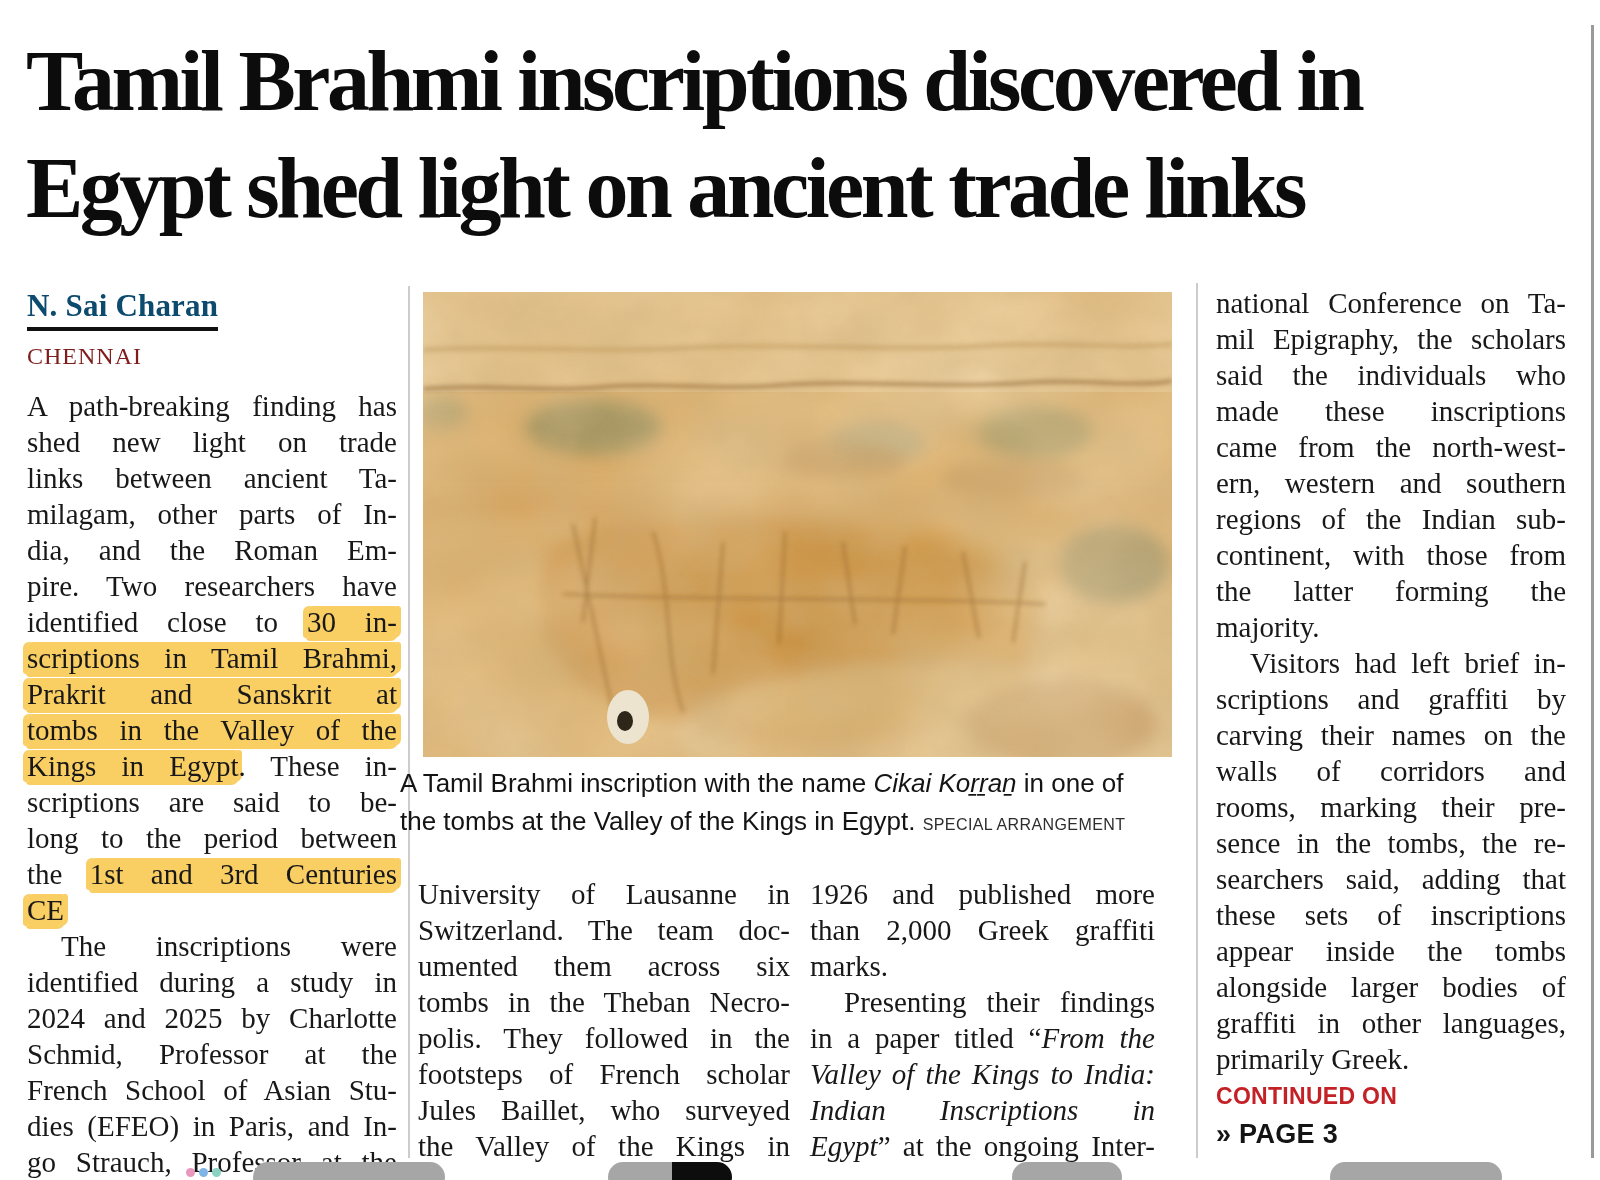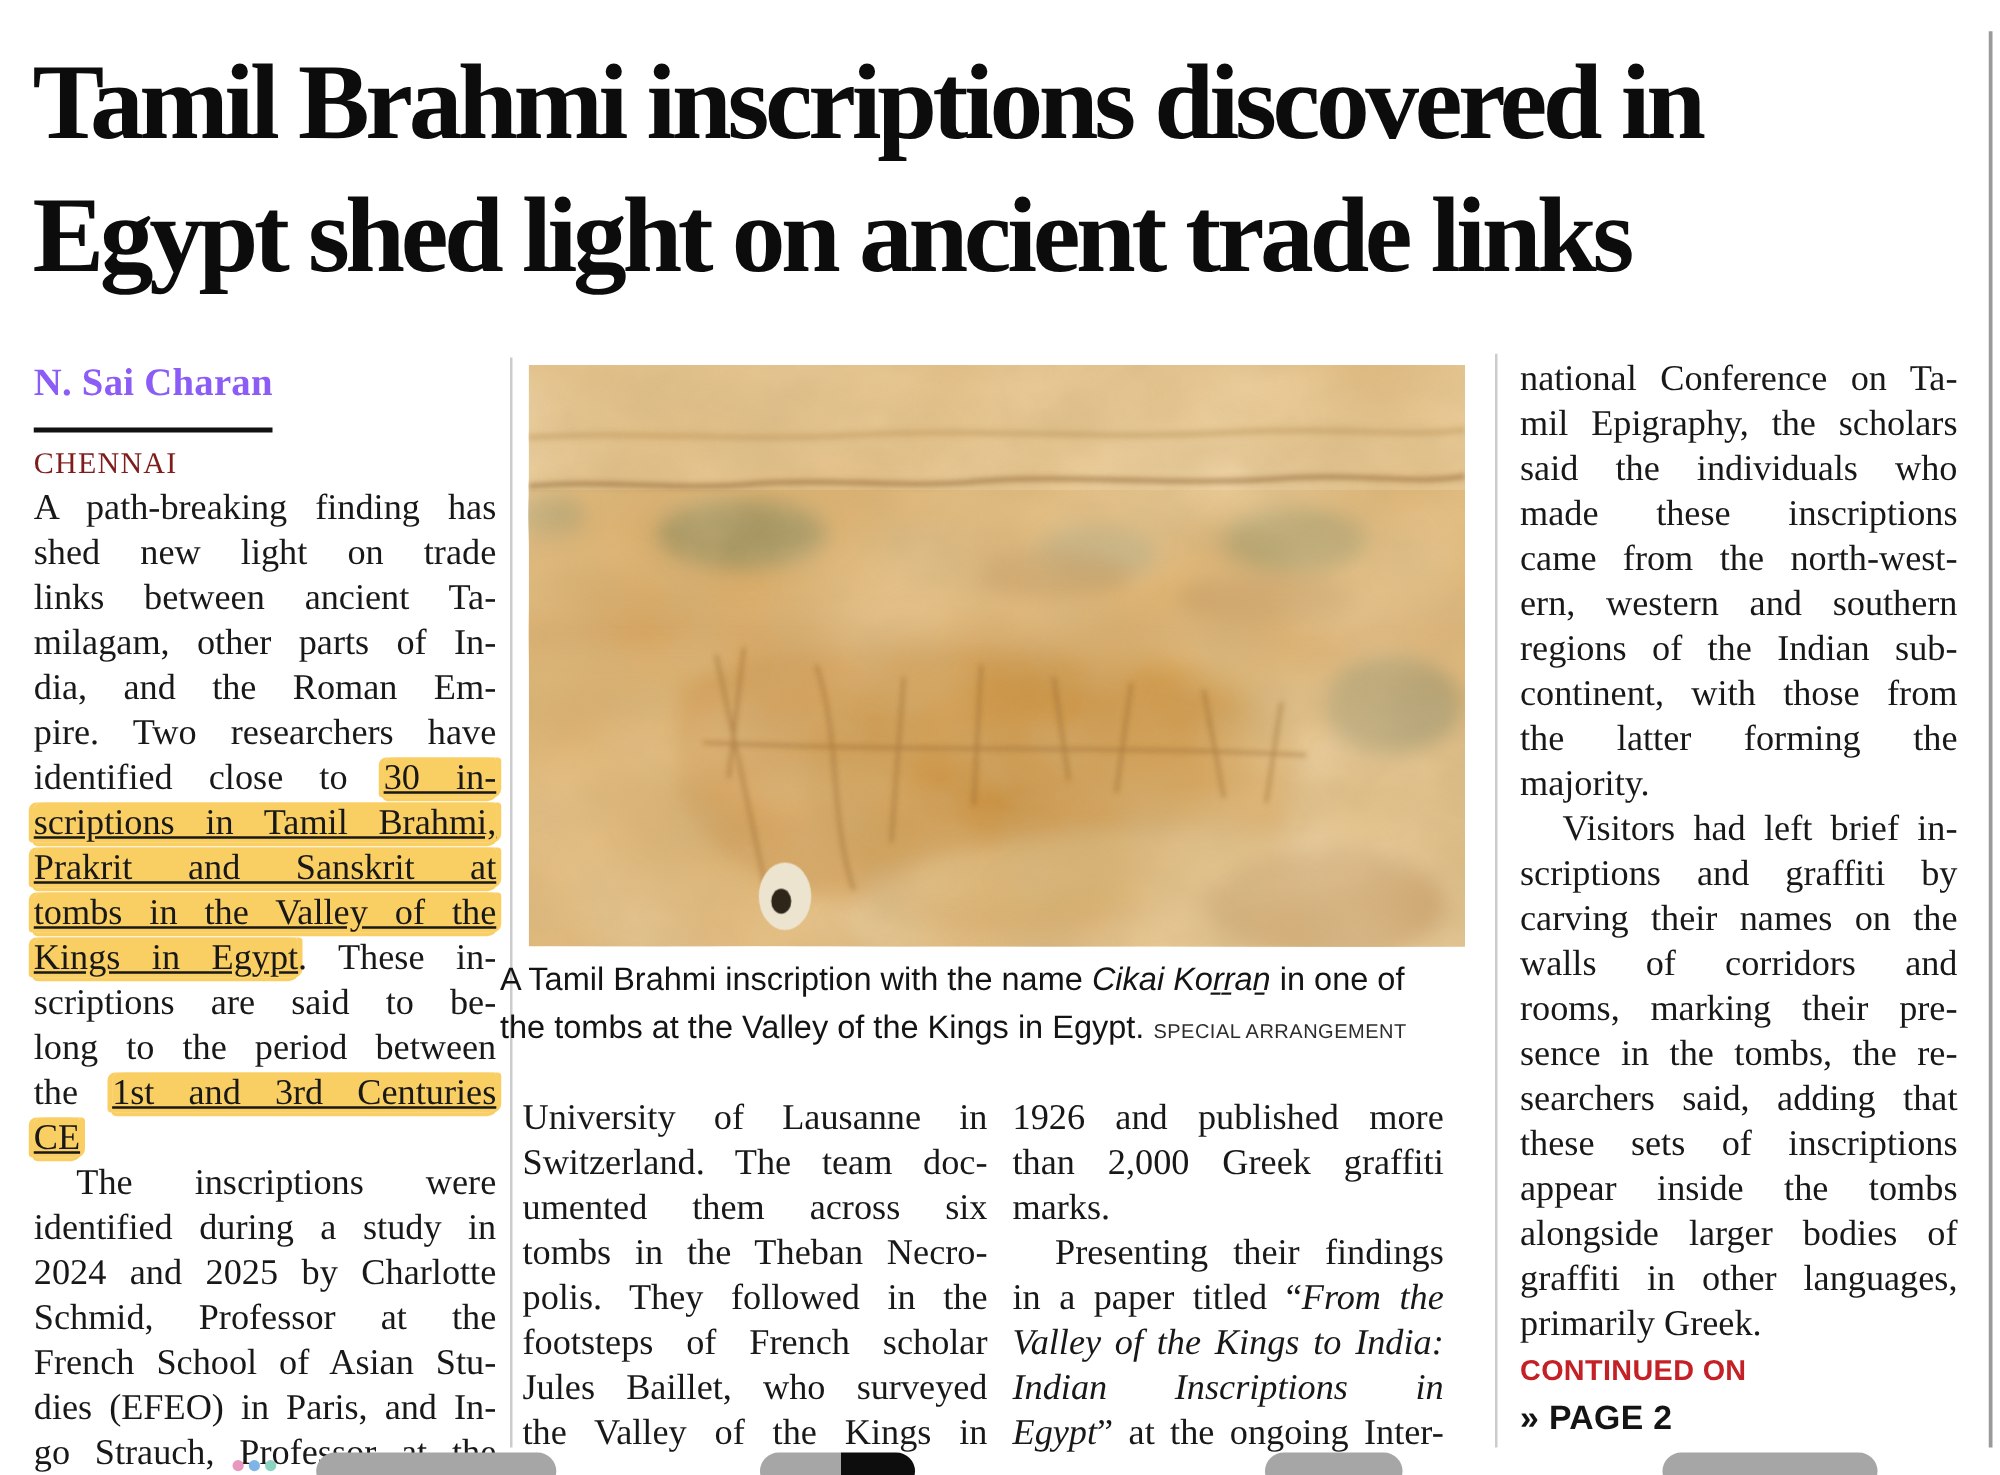--- a/index.html
+++ b/index.html
@@ -6,36 +6,36 @@
   .page{position:relative;width:1600px;height:1180px;background:#ffffff;overflow:hidden;
         font-family:"Liberation Serif",serif;color:#191919;}
 
   
   .headline{position:absolute;left:26px;top:28px;width:1545px;
             font-family:"Liberation Serif",serif;font-weight:bold;color:#0c0c0c;
             font-size:86px;line-height:107px;letter-spacing:-3.5px;}
 
   
   .byline{position:absolute;left:27px;top:288px;width:370px;}
-  .byline .author{display:inline-block;font-size:31px;font-weight:bold;color:#8b5cf6;
-                  border-bottom:4px solid #111;padding-bottom:18px;letter-spacing:.2px;}
+  .byline .author{display:inline-block;font-size:31px;font-weight:bold;color:#0c4a6e;
+                  border-bottom:4px solid #111;padding-bottom:3px;letter-spacing:.2px;}
   .byline .city{margin-top:12px;font-size:24px;letter-spacing:1px;color:#7f1d1d;}
 
   
   .col{position:absolute;font-size:29px;line-height:36px;color:#181818;}
   #col1{left:27px;top:388px;width:370px;}
   #col2{left:418px;top:876px;width:372px;}
   #col3{left:810px;top:876px;width:345px;}
   #col4{left:1216px;top:285px;width:350px;}
   .tl{text-align:justify;text-align-last:justify;height:36px;white-space:nowrap;}
   .tl.left{text-align-last:left;}
   .tl.ind{text-indent:34px;}
   .it{font-style:italic;}
   .hl{background:var(--hl,#F9CE63);border-radius:6px 3px 7px 3px;
-      box-shadow:-4px 0 0 var(--hl,#F9CE63),4px 0 0 var(--hl,#F9CE63),0 2px 0 1px var(--hl,#F9CE63);text-decoration:underline;}
+      box-shadow:-4px 0 0 var(--hl,#F9CE63),4px 0 0 var(--hl,#F9CE63),0 2px 0 1px var(--hl,#F9CE63);}
 
   
   .figure{position:absolute;left:423px;top:292px;width:749px;}
   .figure svg{display:block;width:749px;height:465px;}
   .caption{position:absolute;left:400px;top:764px;width:752px;
            font-family:"Liberation Sans","DejaVu Sans",sans-serif;
            font-size:26px;line-height:38px;color:#141414;}
   .caption .tl{height:38px;}
   .cr{font-size:16px;letter-spacing:.4px;color:#2d2d2d;}
 
@@ -211,21 +211,21 @@
     </svg>
   </div>
 
   <div class="caption">
       <div class="tl left"><span>A Tamil Brahmi inscription with the name </span><span class="it">Cikai Koṟṟaṉ</span><span> in one of</span></div>
       <div class="tl left"><span>the tombs at the Valley of the Kings in Egypt. </span><span class="cr">SPECIAL ARRANGEMENT</span></div>
     </div>
 
   <div class="continued">
     <div class="lbl">CONTINUED ON</div>
-    <div class="pg">» PAGE 2</div>
+    <div class="pg">» PAGE 3</div>
   </div>
 
   <div class="dots">
     <span style="background: rgb(232, 152, 188);"></span>
     <span style="background: rgb(127, 180, 232);"></span>
     <span style="background: rgb(138, 211, 195);"></span>
   </div>
   <div class="pill" id="pill1"></div>
   <div class="pill" id="pill2"></div>
   <div class="pill" id="pill3"></div>

